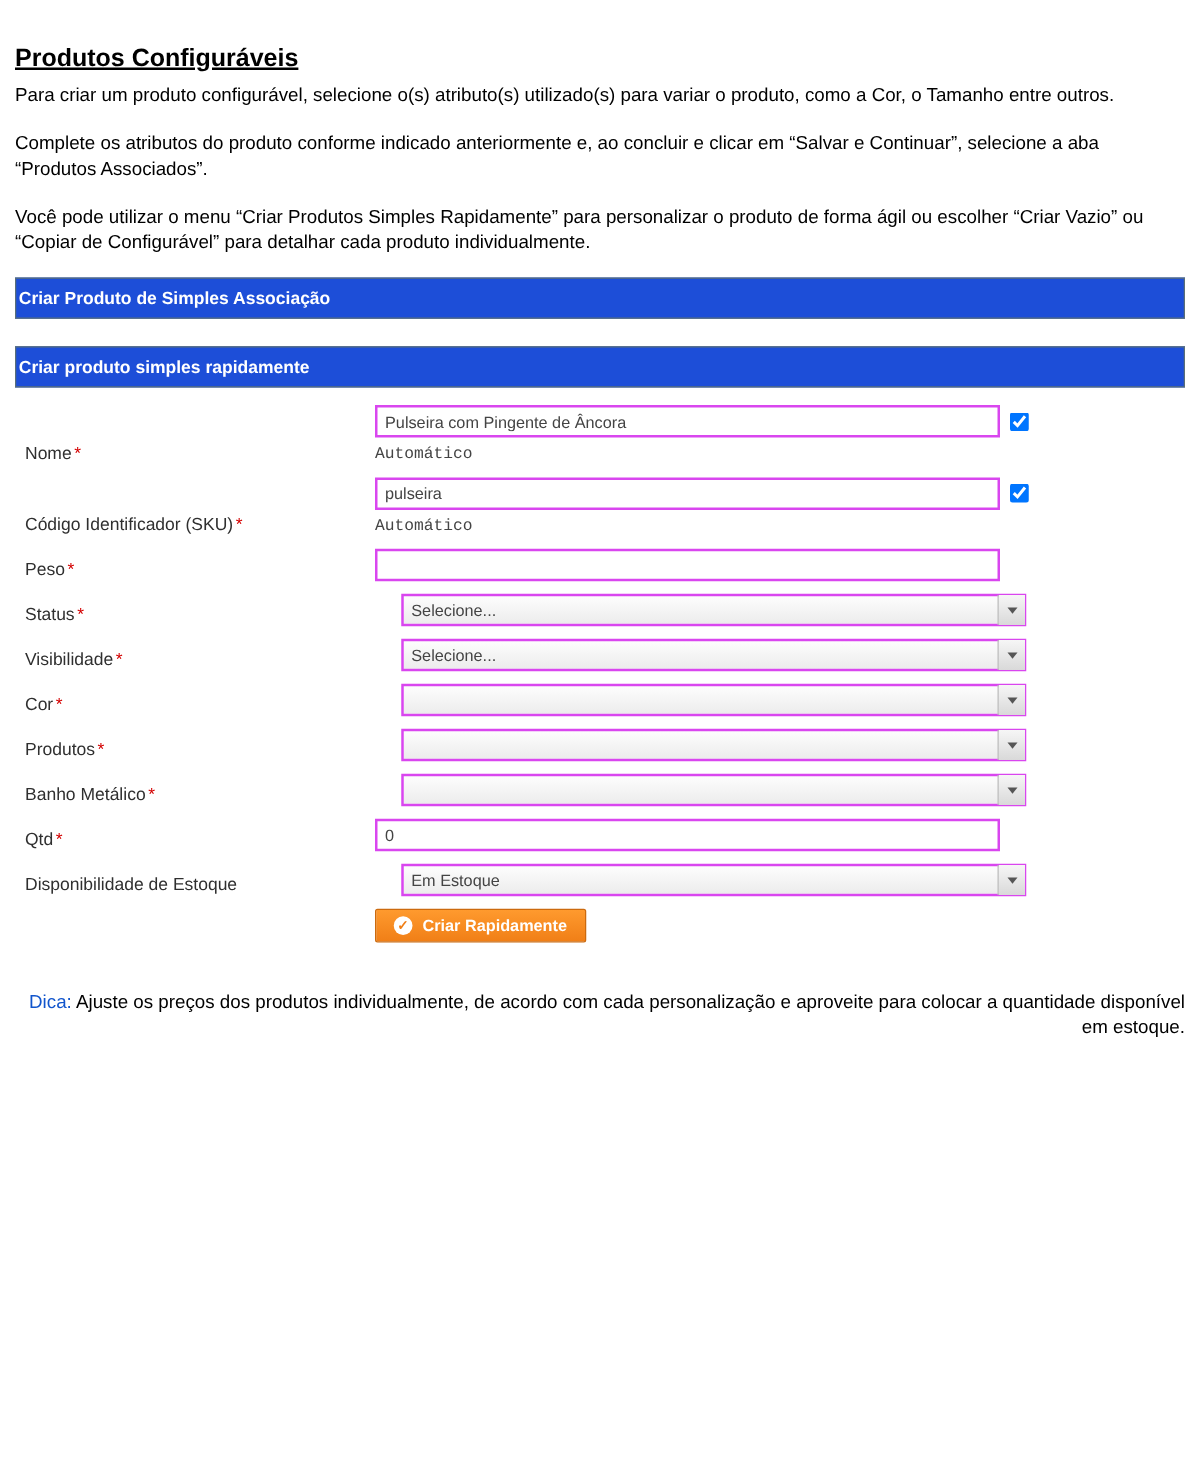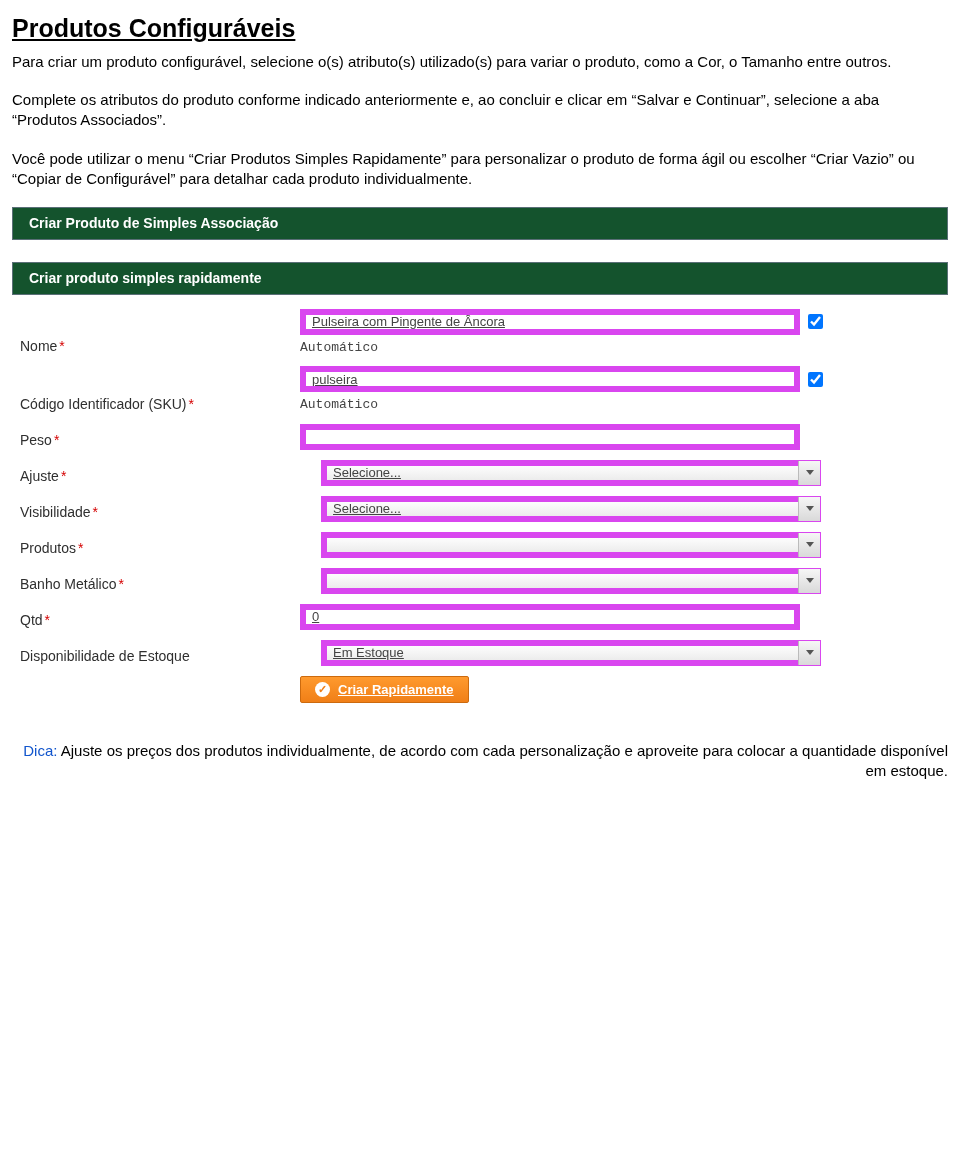--- a/index.html
+++ b/index.html
@@ -6,35 +6,36 @@
   body {
     font-family: Arial, Helvetica, sans-serif;
     font-size: 15px;
     color: #000;
     background: #fff;
     width: 960px;
     padding: 12px 12px 20px 12px;
     line-height: 1.35;
   }
   .title {
-    font-size: 25px;
+    font-size: 20px;
     font-weight: bold;
     text-decoration: underline;
     margin-bottom: 6px;
+    margin-top: 22px;
   }
   .para { margin-bottom: 18px; }
   .panel {
     margin-bottom: 22px;
   }
   .panel-header {
-    background: #14532d;
+    background: #1d4ed8;
     color: #fff;
     font-weight: bold;
     font-size: 14px;
-    padding: 6px 16px;
+    padding: 6px 2px;
     border: 1px solid #5a6f77;
   }
   .panel-body {
     padding: 14px 8px 8px 8px;
   }
   .form-row {
     display: flex;
     align-items: flex-end;
     margin-bottom: 10px;
   }
@@ -52,26 +53,25 @@
     flex-direction: column;
   }
   .input-line {
     display: flex;
     align-items: center;
     gap: 8px;
   }
   .txt, .sel {
     width: 500px;
     height: 26px;
-    border: 6px solid #d946ef;
+    border: 2px solid #d946ef;
     background: #fff;
     font-size: 13px;
     padding: 2px 6px;
     color: #444;
-    text-decoration: underline;
   }
   .sel {
     appearance: none;
     -webkit-appearance: none;
     background: linear-gradient(#fdfdfd,#ececec);
     position: relative;
   }
   .sel-wrap {
     position: relative;
     display: inline-block;
@@ -110,21 +110,20 @@
     align-items: center;
     gap: 8px;
     background: linear-gradient(#ff9a2e,#f07f17);
     border: 1px solid #cc6a0e;
     color: #fff;
     font-weight: bold;
     font-size: 13px;
     padding: 5px 14px;
     border-radius: 2px;
     cursor: pointer;
-    text-decoration: underline;
   }
   .btn .ico {
     width: 15px; height: 15px;
     border-radius: 50%;
     background: #fff;
     display: inline-flex; align-items: center; justify-content: center;
   }
   .btn .ico::after {
     content: "✓";
     color: #f07f17;
@@ -182,21 +181,21 @@
       </div>
       <div class="form-control-wrap">
         <div class="input-line">
           <input class="txt" type="text" value="" style="">
         </div>
       </div>
     </div>
 
     <div class="form-row">
       <div class="form-label">
-        <span>Ajuste</span><span class="req">*</span>
+        <span>Status</span><span class="req">*</span>
       </div>
       <div class="form-control-wrap">
         <div class="input-line">
           <span class="sel-wrap">
             <input class="sel" type="text" readonly="" value="Selecione..." style="">
             <span class="caret"></span>
           </span>
         </div>
       </div>
     </div>
@@ -208,20 +207,33 @@
       <div class="form-control-wrap">
         <div class="input-line">
           <span class="sel-wrap">
             <input class="sel" type="text" readonly="" value="Selecione..." style="">
             <span class="caret"></span>
           </span>
         </div>
       </div>
     </div>
 
+    <div class="form-row">
+      <div class="form-label">
+        <span>Cor</span><span class="req">*</span>
+      </div>
+      <div class="form-control-wrap">
+        <div class="input-line">
+          <span class="sel-wrap">
+            <input class="sel" type="text" readonly="" value="" style="">
+            <span class="caret"></span>
+          </span>
+        </div>
+      </div>
+    </div>
 
     <div class="form-row">
       <div class="form-label">
         <span>Produtos</span><span class="req">*</span>
       </div>
       <div class="form-control-wrap">
         <div class="input-line">
           <span class="sel-wrap">
             <input class="sel" type="text" readonly="" value="" style="">
             <span class="caret"></span>

